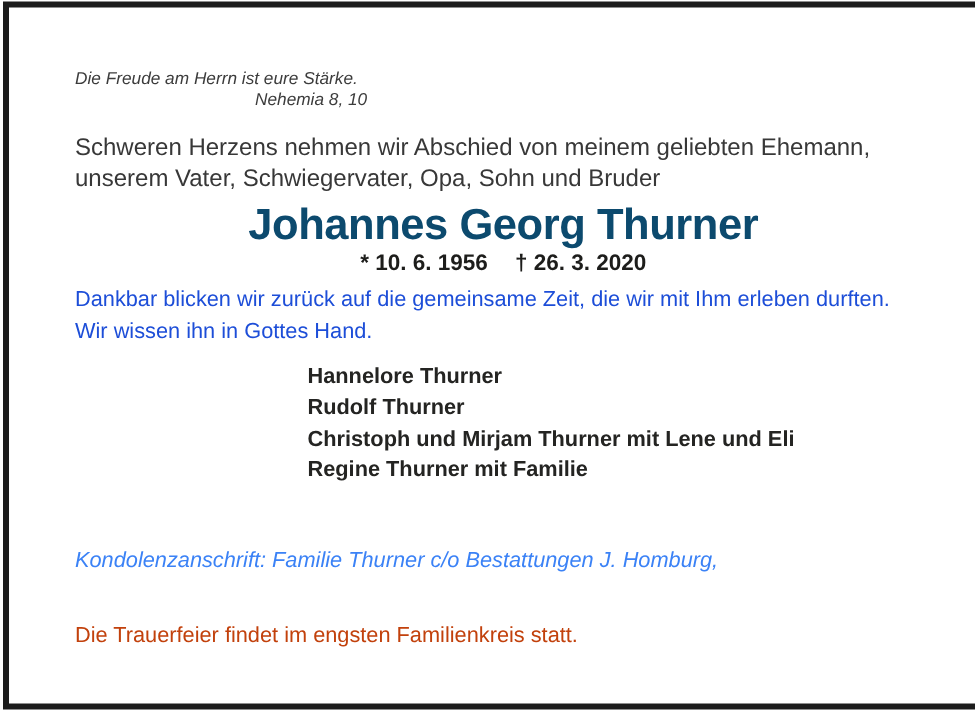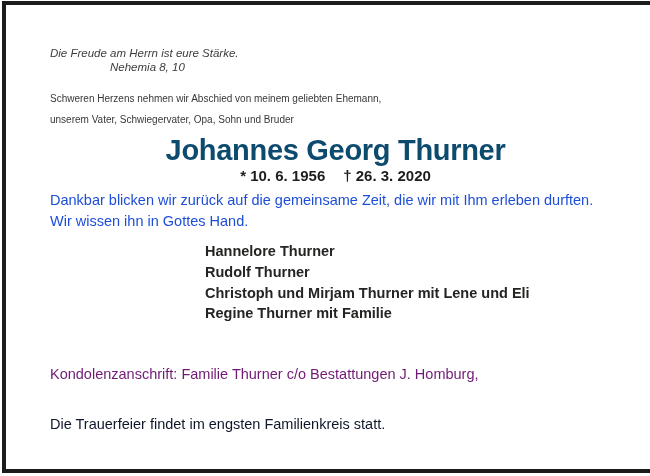--- a/index.html
+++ b/index.html
@@ -29,27 +29,27 @@
   .scripture {
     position: absolute;
     left: 50px;
     top: 46px;
     font-style: italic;
     font-size: 11.5px;
     line-height: 14px;
     color: #3c3c3c;
   }
   .scripture .source {
-    margin-left: 60px;
+    margin-left: 120px;
   }
   .intro {
     position: absolute;
     left: 50px;
     top: 89px;
-    font-size: 10px;
+    font-size: 16px;
     line-height: 20.5px;
     color: #383838;
   }
   .deceased-name {
     position: absolute;
     left: 0;
     right: 0;
     top: 132px;
     text-align: center;
     font-weight: bold;
@@ -87,29 +87,30 @@
     font-size: 14.5px;
     line-height: 20.8px;
     color: #242422;
   }
   .condolence {
     position: absolute;
     left: 50px;
     top: 364px;
     font-size: 14.5px;
     line-height: 20.5px;
-    color: #701a75;
+    color: #3b82f6;
+    font-style: italic;
   }
   .funeral-note {
     position: absolute;
     left: 50px;
     top: 414px;
     font-size: 14.5px;
     line-height: 20px;
-    color: #0f172a;
+    color: #c2410c;
   }
 </style>
 </head>
 <body>
 
 <div class="page">
   <div class="frame"></div>
 
   <div class="scripture">
     <div>Die Freude am Herrn ist eure Stärke.</div>

